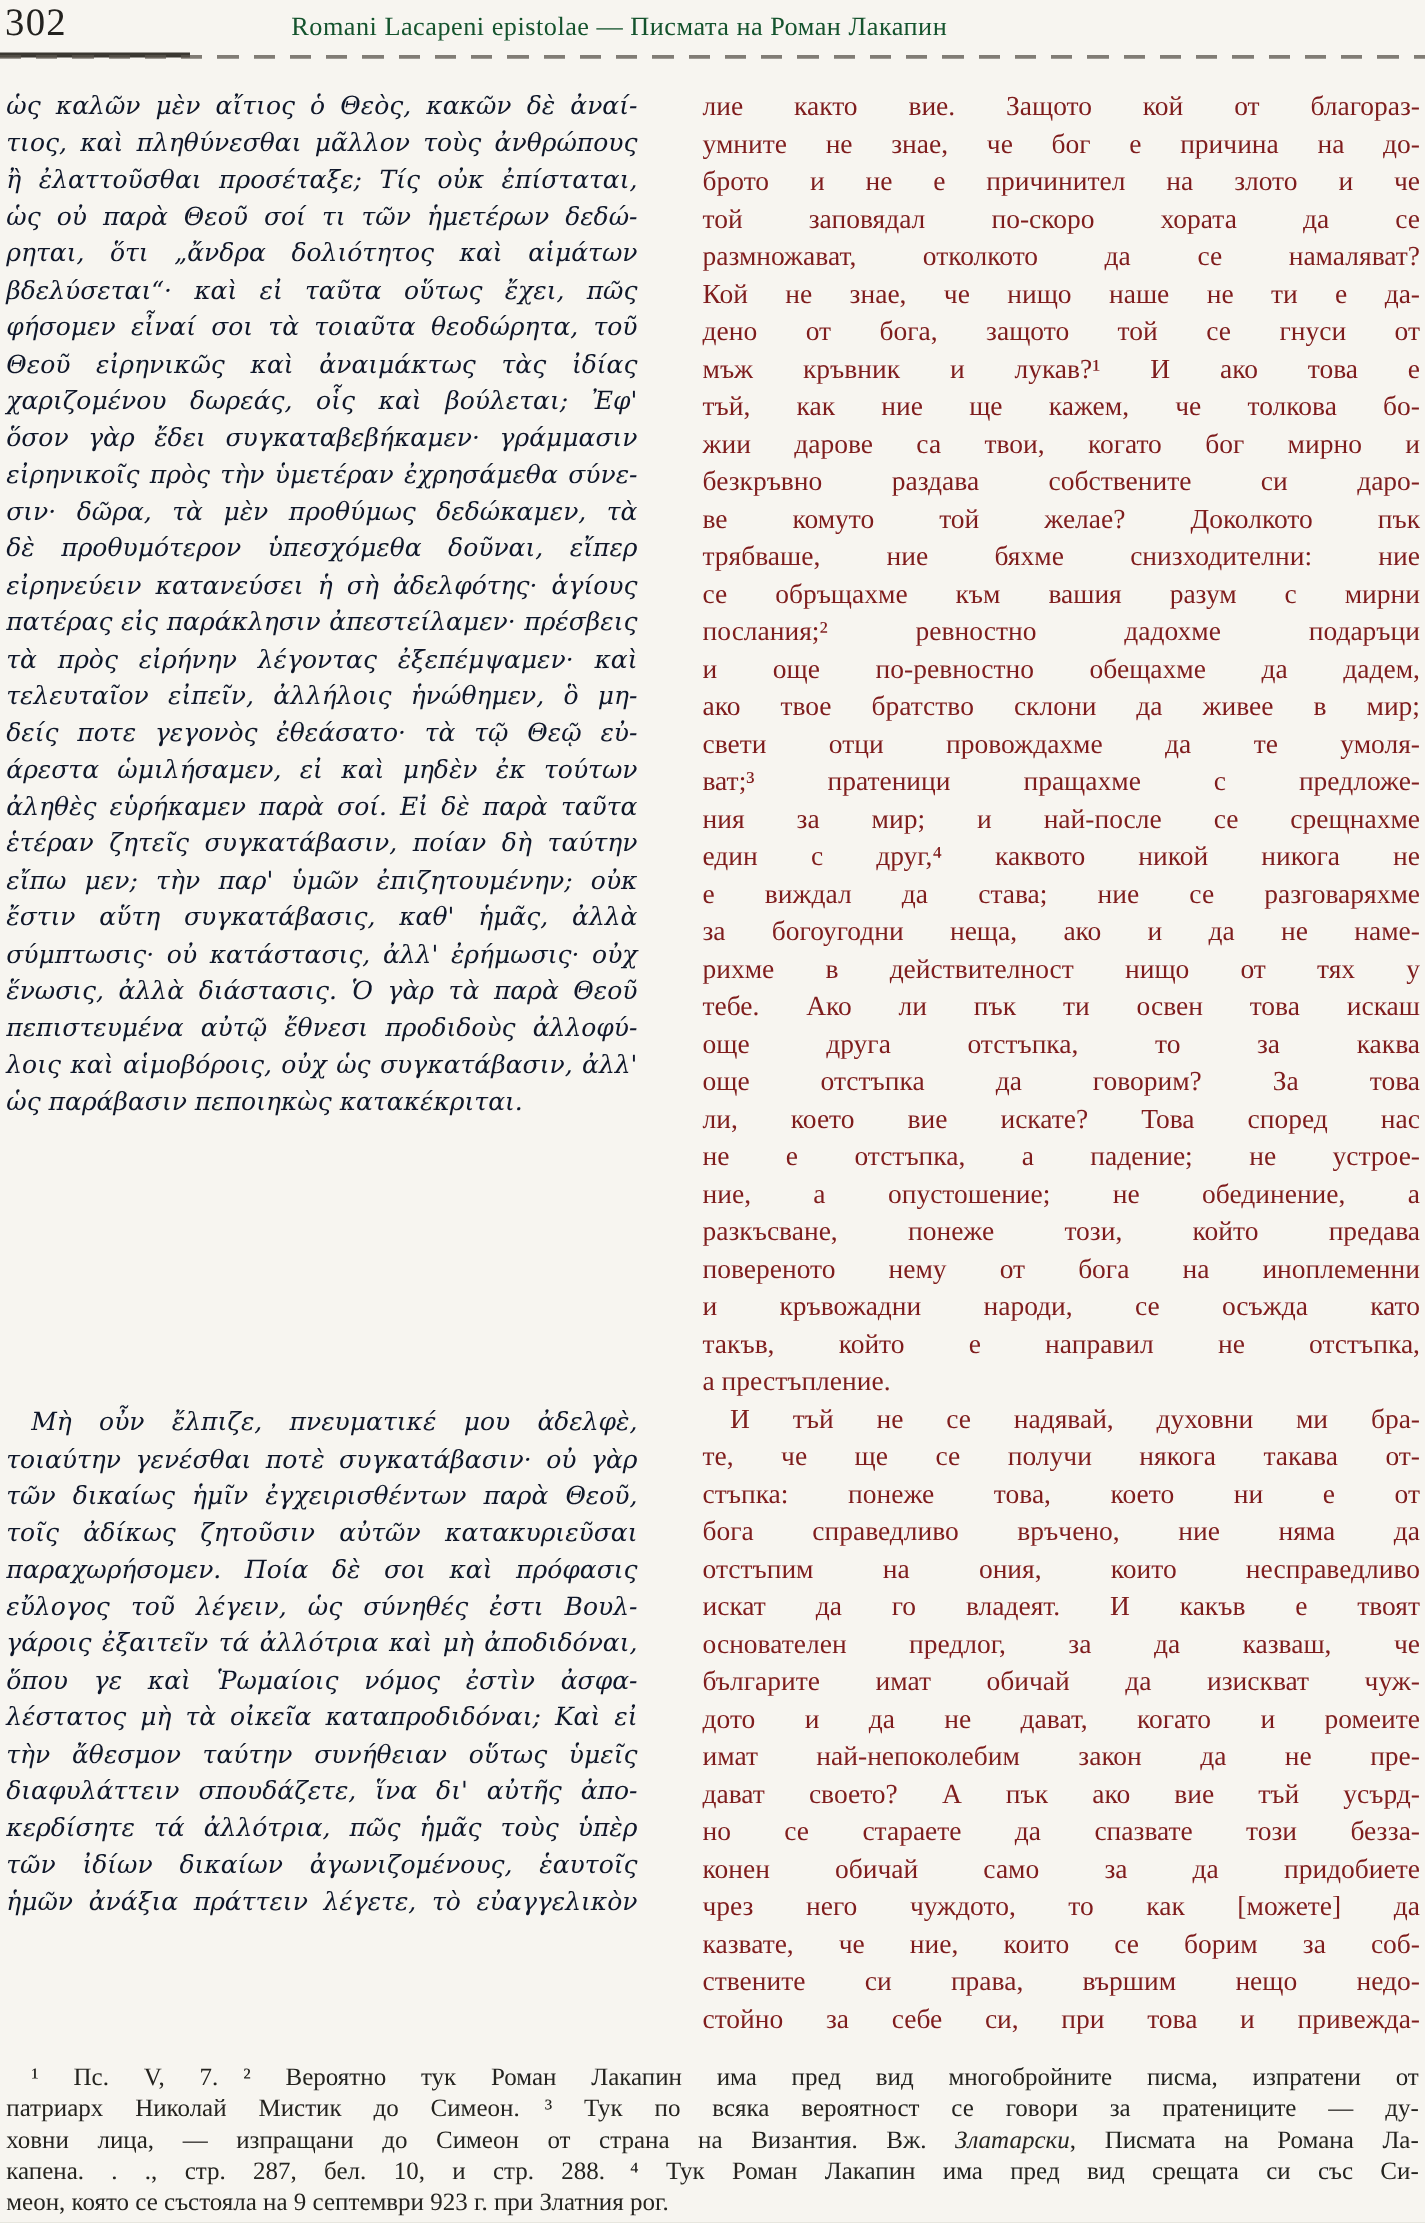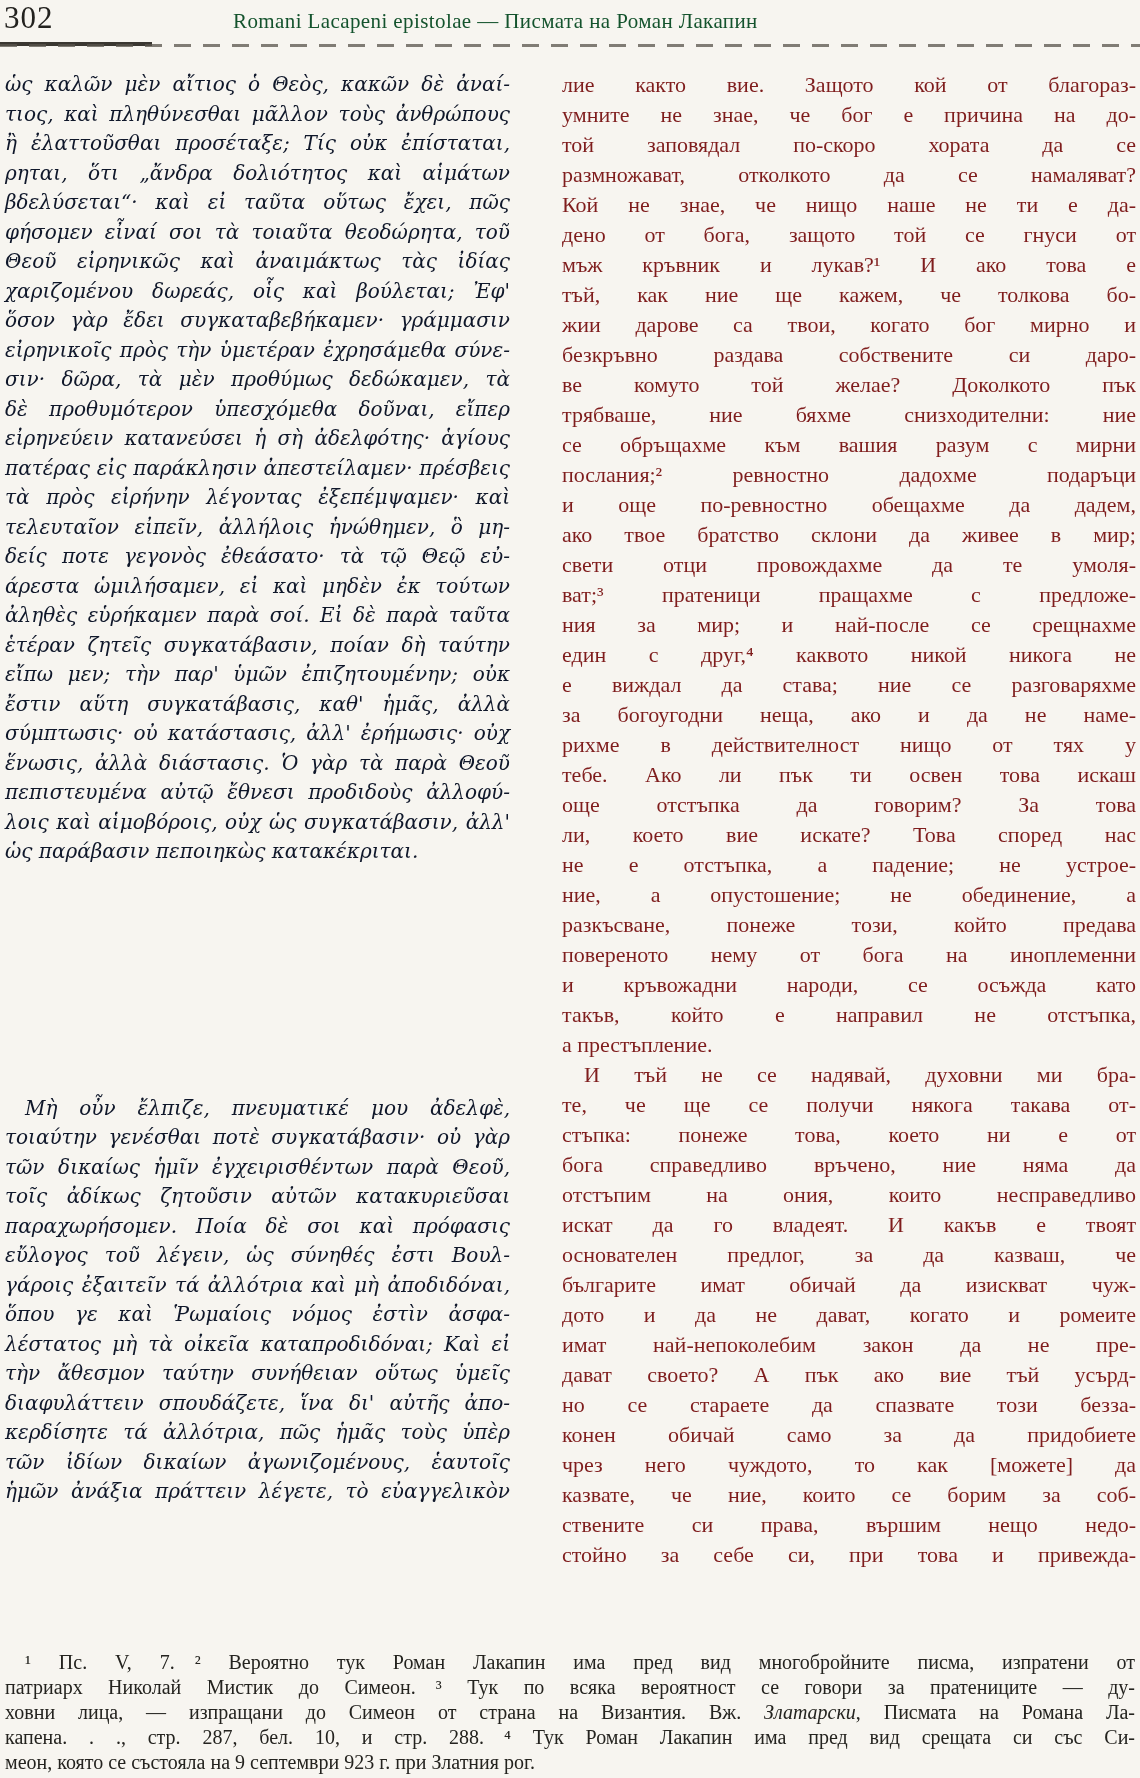--- a/index.html
+++ b/index.html
@@ -38,20 +38,21 @@
   </div>
   <div class="rule-bold"></div>
   <div class="rule"></div>
 
   <div class="cols">
     <div class="col-left">
       <div>
           <div class="line">ὡς καλῶν μὲν αἴτιος ὁ Θεὸς, κακῶν δὲ ἀναί-</div>
           <div class="line">τιος, καὶ πληθύνεσθαι μᾶλλον τοὺς ἀνθρώπους</div>
           <div class="line">ἢ ἐλαττοῦσθαι προσέταξε; Τίς οὐκ ἐπίσταται,</div>
+          <div class="line">ὡς οὐ παρὰ Θεοῦ σοί τι τῶν ἡμετέρων δεδώ-</div>
           <div class="line">ρηται, ὅτι „ἄνδρα δολιότητος καὶ αἱμάτων</div>
           <div class="line">βδελύσεται“· καὶ εἰ ταῦτα οὕτως ἔχει, πῶς</div>
           <div class="line">φήσομεν εἶναί σοι τὰ τοιαῦτα θεοδώρητα, τοῦ</div>
           <div class="line">Θεοῦ εἰρηνικῶς καὶ ἀναιμάκτως τὰς ἰδίας</div>
           <div class="line">χαριζομένου δωρεάς, οἷς καὶ βούλεται; Ἐφ'</div>
           <div class="line">ὅσον γὰρ ἔδει συγκαταβεβήκαμεν· γράμμασιν</div>
           <div class="line">εἰρηνικοῖς πρὸς τὴν ὑμετέραν ἐχρησάμεθα σύνε-</div>
           <div class="line">σιν· δῶρα, τὰ μὲν προθύμως δεδώκαμεν, τὰ</div>
           <div class="line">δὲ προθυμότερον ὑπεσχόμεθα δοῦναι, εἴπερ</div>
           <div class="line">εἰρηνεύειν κατανεύσει ἡ σὴ ἀδελφότης· ἁγίους</div>
@@ -83,20 +84,21 @@
           <div class="line">τὴν ἄθεσμον ταύτην συνήθειαν οὕτως ὑμεῖς</div>
           <div class="line">διαφυλάττειν σπουδάζετε, ἵνα δι' αὐτῆς ἀπο-</div>
           <div class="line">κερδίσητε τά ἀλλότρια, πῶς ἡμᾶς τοὺς ὑπὲρ</div>
           <div class="line">τῶν ἰδίων δικαίων ἀγωνιζομένους, ἑαυτοῖς</div>
           <div class="line">ἡμῶν ἀνάξια πράττειν λέγετε, τὸ εὐαγγελικὸν</div>
         </div>
     </div>
     <div class="col-right">
         <div class="line">лие както вие. Защото кой от благораз-</div>
         <div class="line">умните не знае, че бог е причина на до-</div>
+        <div class="line">брото и не е причинител на злото и че</div>
         <div class="line">той заповядал по-скоро хората да се</div>
         <div class="line">размножават, отколкото да се намаляват?</div>
         <div class="line">Кой не знае, че нищо наше не ти е да-</div>
         <div class="line">дено от бога, защото той се гнуси от</div>
         <div class="line">мъж кръвник и лукав?¹ И ако това е</div>
         <div class="line">тъй, как ние ще кажем, че толкова бо-</div>
         <div class="line">жии дарове са твои, когато бог мирно и</div>
         <div class="line">безкръвно раздава собствените си даро-</div>
         <div class="line">ве комуто той желае? Доколкото пък</div>
         <div class="line">трябваше, ние бяхме снизходителни: ние</div>
@@ -105,20 +107,21 @@
         <div class="line">и още по-ревностно обещахме да дадем,</div>
         <div class="line">ако твое братство склони да живее в мир;</div>
         <div class="line">свети отци провождахме да те умоля-</div>
         <div class="line">ват;³ пратеници пращахме с предложе-</div>
         <div class="line">ния за мир; и най-после се срещнахме</div>
         <div class="line">един с друг,⁴ каквото никой никога не</div>
         <div class="line">е виждал да става; ние се разговаряхме</div>
         <div class="line">за богоугодни неща, ако и да не наме-</div>
         <div class="line">рихме в действителност нищо от тях у</div>
         <div class="line">тебе. Ако ли пък ти освен това искаш</div>
+        <div class="line">още друга отстъпка, то за каква</div>
         <div class="line">още отстъпка да говорим? За това</div>
         <div class="line">ли, което вие искате? Това според нас</div>
         <div class="line">не е отстъпка, а падение; не устрое-</div>
         <div class="line">ние, а опустошение; не обединение, а</div>
         <div class="line">разкъсване, понеже този, който предава</div>
         <div class="line">повереното нему от бога на иноплеменни</div>
         <div class="line">и кръвожадни народи, се осъжда като</div>
         <div class="line">такъв, който е направил не отстъпка,</div>
         <div class="line ragged">а престъпление.</div>
         <div class="line"> И тъй не се надявай, духовни ми бра-</div>

